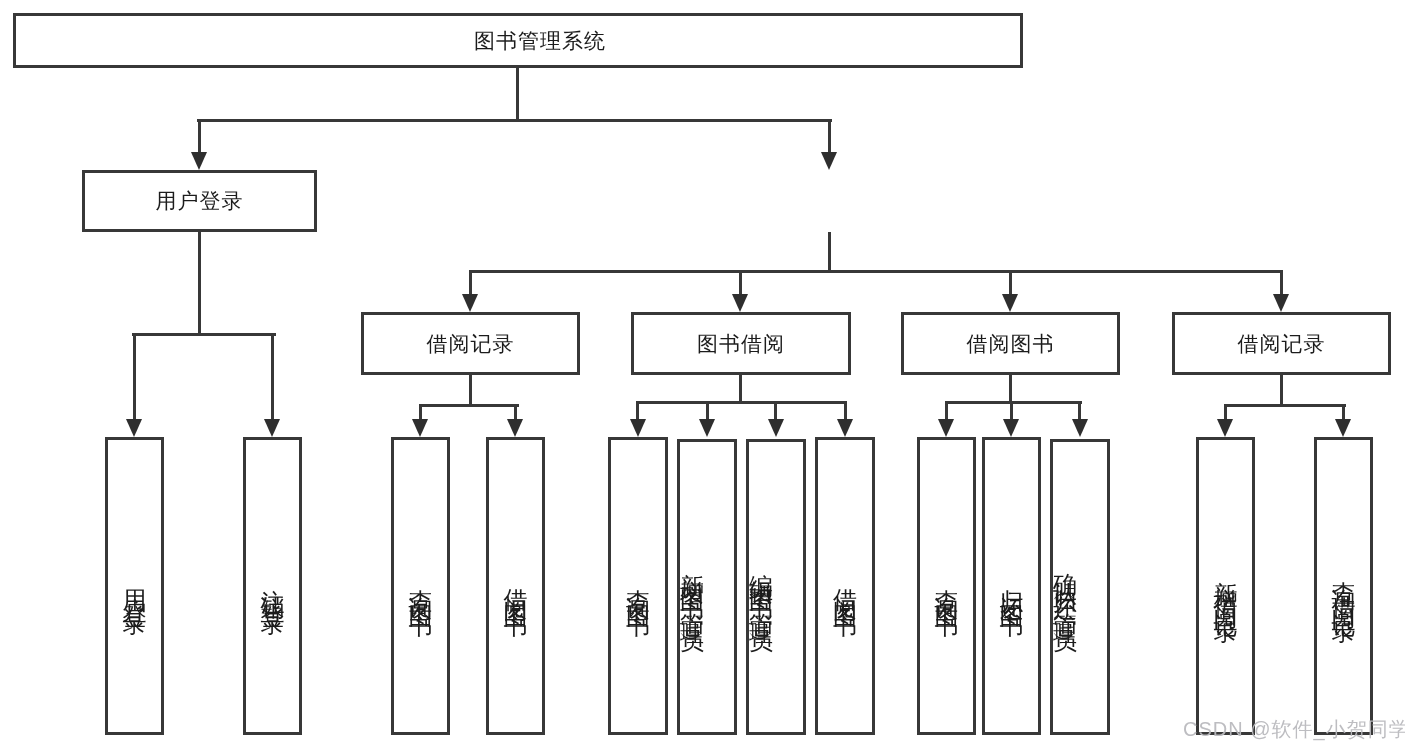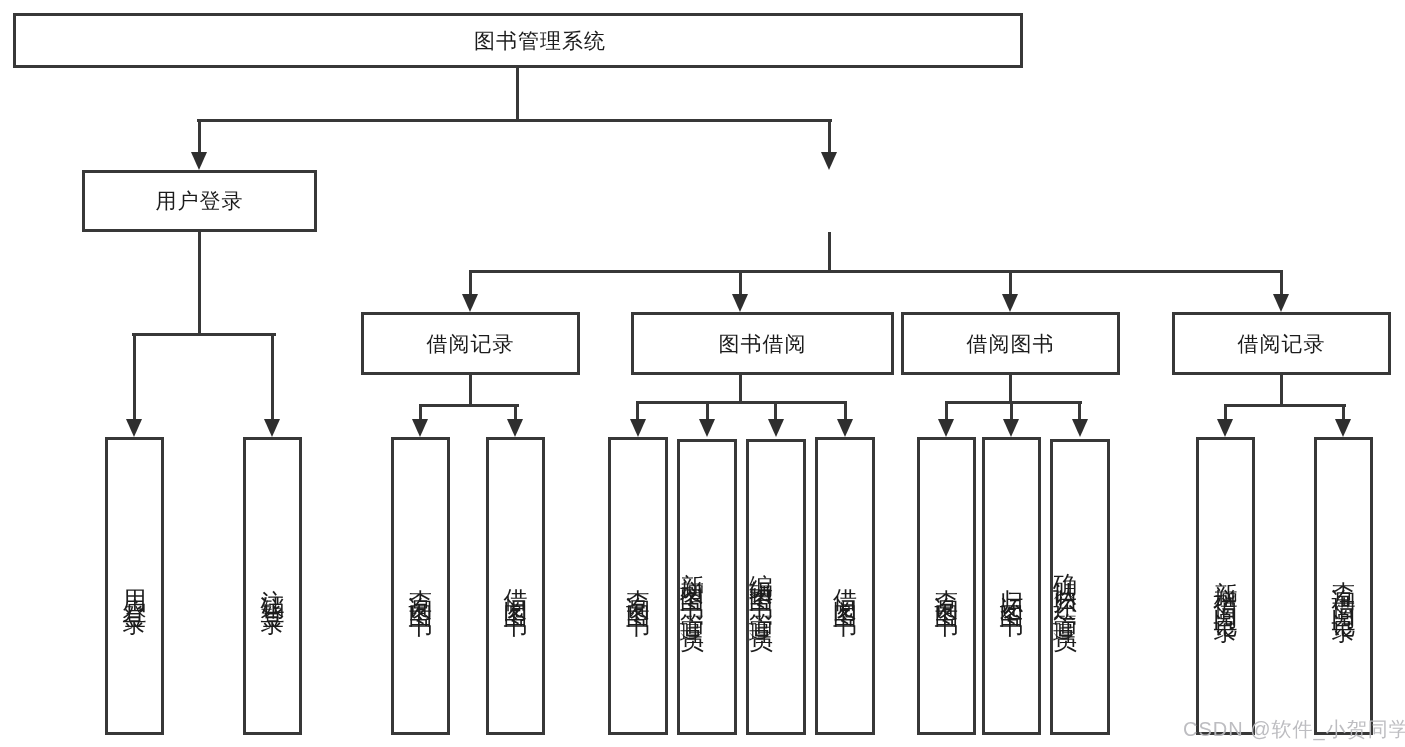--- a/index.html
+++ b/index.html
@@ -140,21 +140,21 @@
     <span>图书管理系统</span>
   </div>
 
   <div class="box" style="left:82px; top:170px; width:235px; height:62px;">
     <span>用户登录</span>
   </div>
 
   <div class="box" style="left:361px; top:312px; width:219px; height:63px;">
     <span>借阅记录</span>
   </div>
-  <div class="box" style="left:631px; top:312px; width:263px; height:63px;">
+  <div class="box" style="left:631px; top:312px; width:220px; height:63px;">
     <span>图书借阅</span>
   </div>
   <div class="box" style="left:901px; top:312px; width:219px; height:63px;">
     <span>借阅图书</span>
   </div>
   <div class="box" style="left:1172px; top:312px; width:219px; height:63px;">
     <span>借阅记录</span>
   </div>
 
   <div class="vbox" style="left:105px; top:437px; width:59px; height:298px;">

